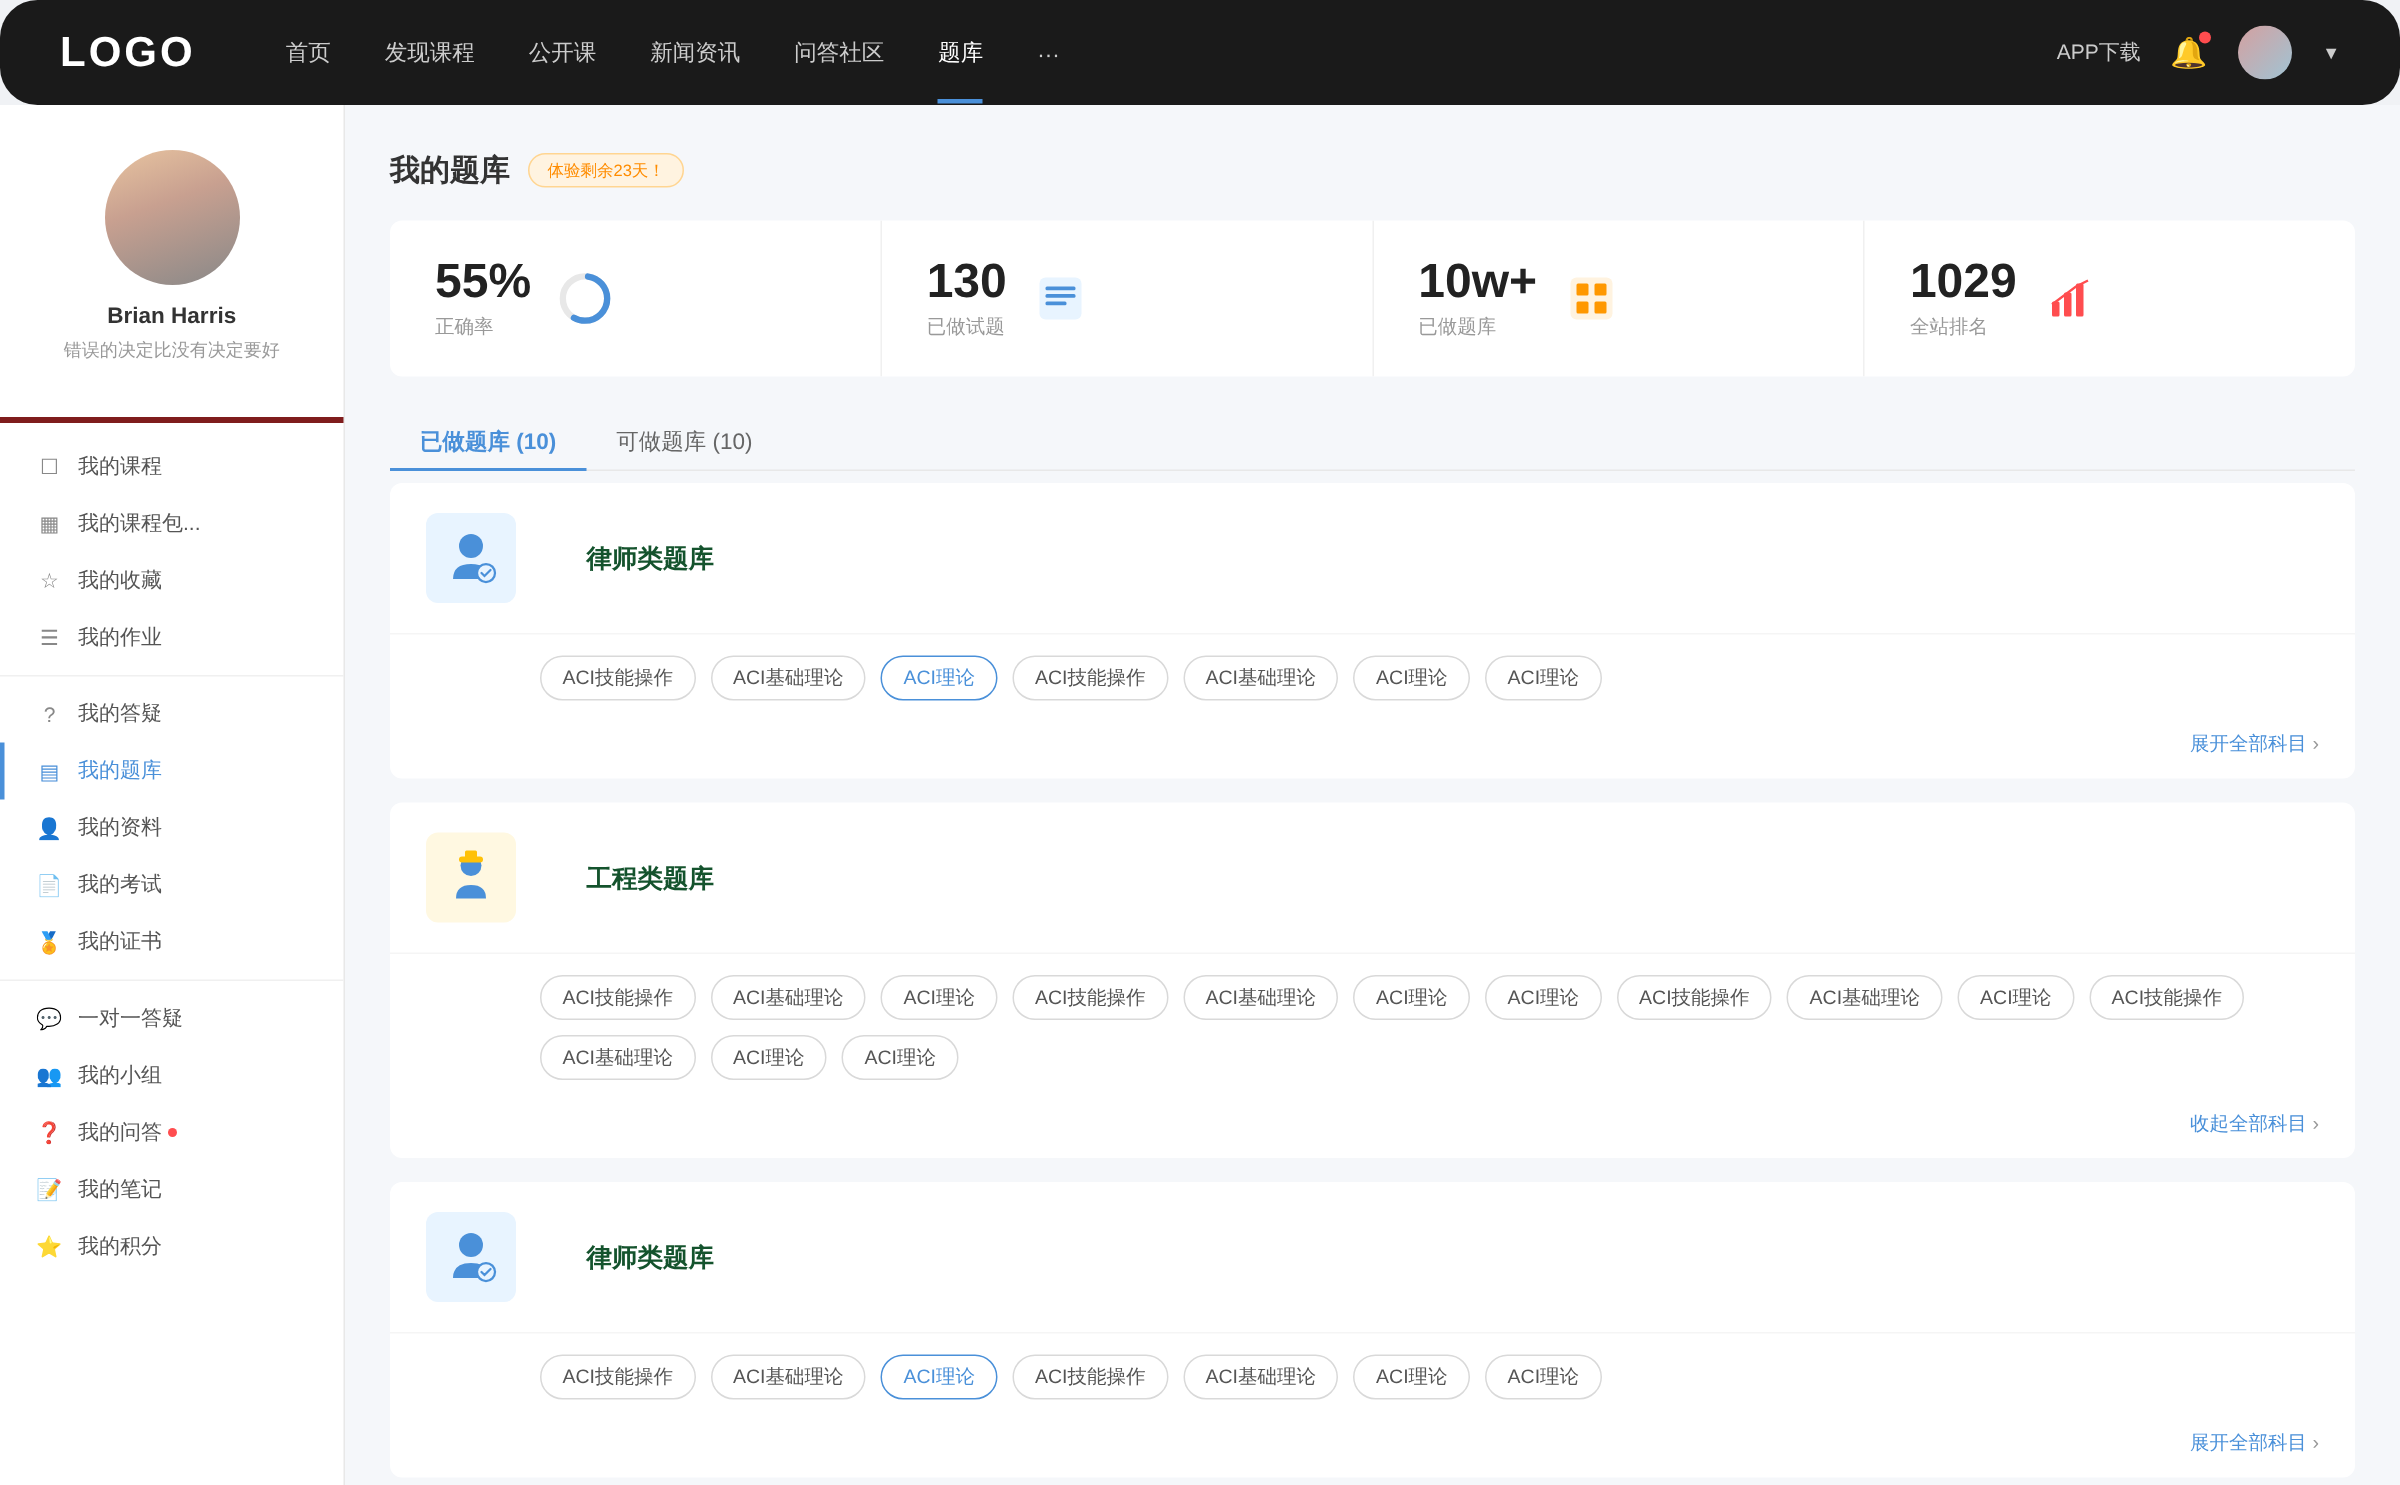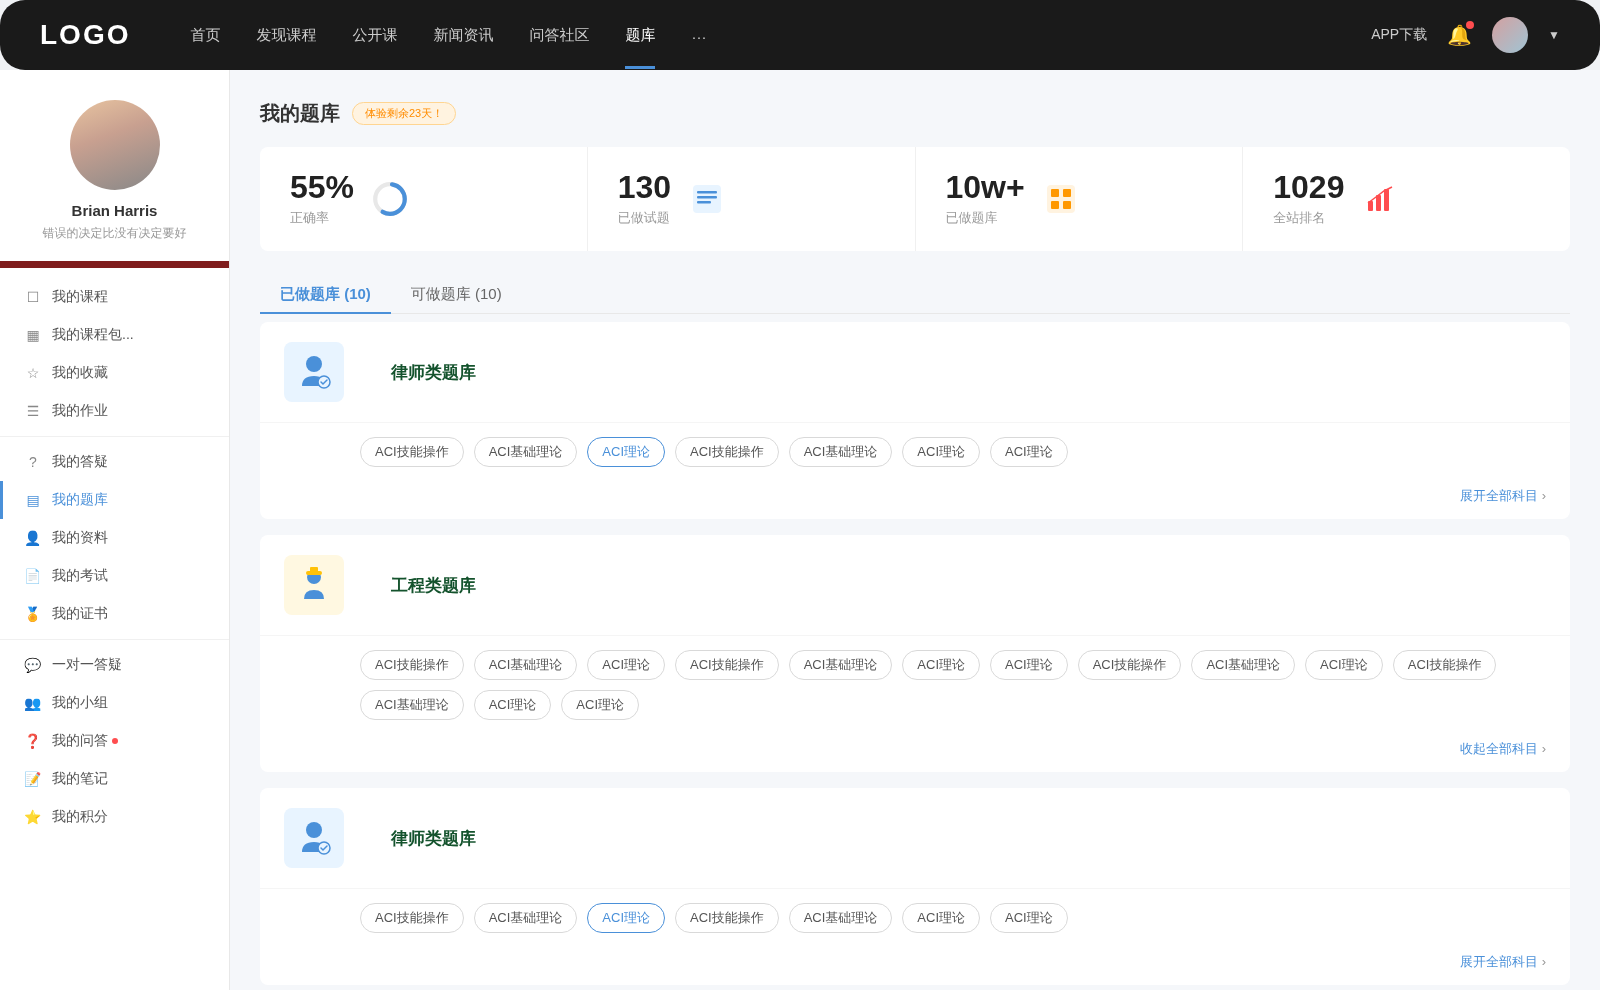--- a/index.html
+++ b/index.html
@@ -102,22 +102,22 @@
     
     .sidebar {
       width: 230px;
       background: #fff;
       padding: 30px 0;
       flex-shrink: 0;
       border-right: 1px solid #e8e8e8;
     }
     .sidebar-profile {
       text-align: center;
-      padding: 0 20px 19px;
-      border-bottom: 7px solid #7f1d1d;
+      padding: 0 20px 36px;
+      border-bottom: 4px solid #7f1d1d;
       margin-bottom: 10px;
     }
     .avatar-wrapper {
       width: 90px;
       height: 90px;
       border-radius: 50%;
       margin: 0 auto 12px;
       overflow: hidden;
       background: #f0f0f0;
     }

